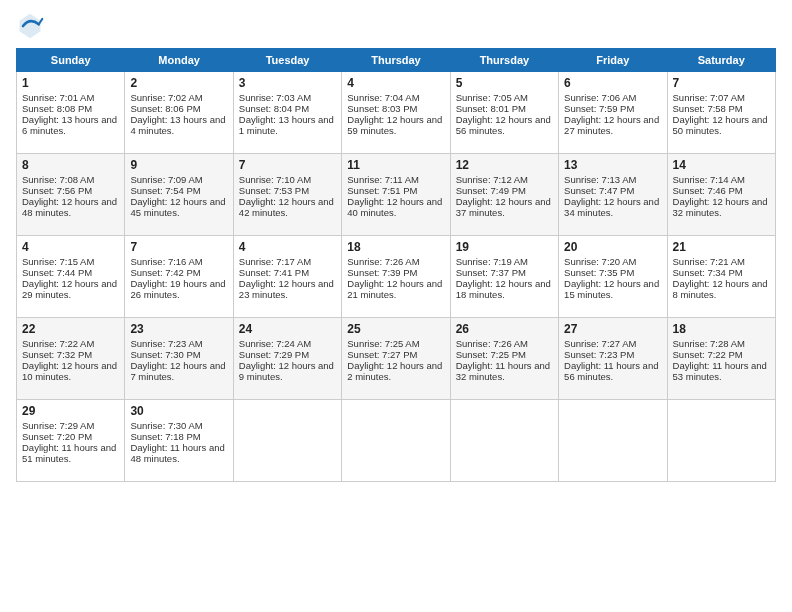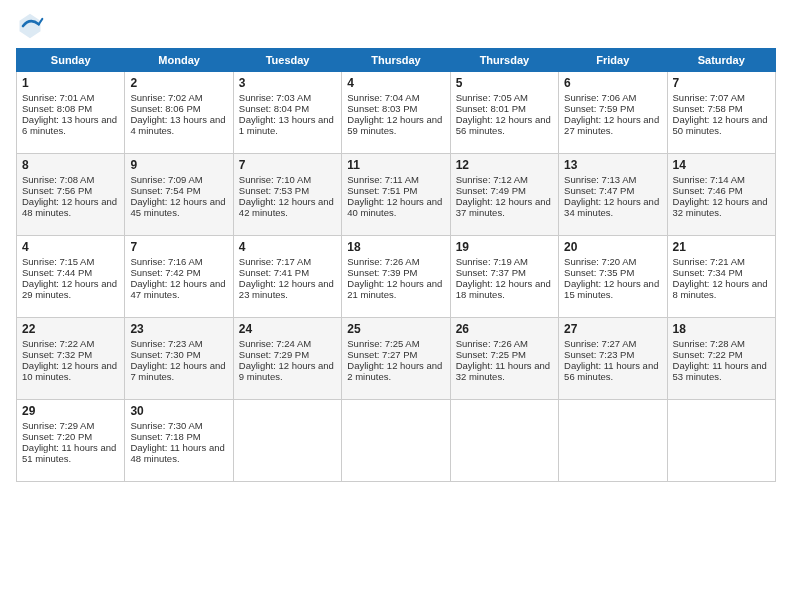--- a/index.html
+++ b/index.html
@@ -144,21 +144,21 @@
           <td><span class="day-num">8</span><span>Sunrise: 7:08 AM</span><br><span>Sunset: 7:56 PM</span><br><span>Daylight: 12 hours and 48 minutes.</span></td>
           <td><span class="day-num">9</span><span>Sunrise: 7:09 AM</span><br><span>Sunset: 7:54 PM</span><br><span>Daylight: 12 hours and 45 minutes.</span></td>
           <td><span class="day-num">7</span><span>Sunrise: 7:10 AM</span><br><span>Sunset: 7:53 PM</span><br><span>Daylight: 12 hours and 42 minutes.</span></td>
           <td><span class="day-num">11</span><span>Sunrise: 7:11 AM</span><br><span>Sunset: 7:51 PM</span><br><span>Daylight: 12 hours and 40 minutes.</span></td>
           <td><span class="day-num">12</span><span>Sunrise: 7:12 AM</span><br><span>Sunset: 7:49 PM</span><br><span>Daylight: 12 hours and 37 minutes.</span></td>
           <td><span class="day-num">13</span><span>Sunrise: 7:13 AM</span><br><span>Sunset: 7:47 PM</span><br><span>Daylight: 12 hours and 34 minutes.</span></td>
           <td><span class="day-num">14</span><span>Sunrise: 7:14 AM</span><br><span>Sunset: 7:46 PM</span><br><span>Daylight: 12 hours and 32 minutes.</span></td>
         </tr>
         <tr>
           <td><span class="day-num">4</span><span>Sunrise: 7:15 AM</span><br><span>Sunset: 7:44 PM</span><br><span>Daylight: 12 hours and 29 minutes.</span></td>
-          <td><span class="day-num">7</span><span>Sunrise: 7:16 AM</span><br><span>Sunset: 7:42 PM</span><br><span>Daylight: 12 hours and 47 minutes.</span></td>
+          <td><span class="day-num">7</span><span>Sunrise: 7:16 AM</span><br><span>Sunset: 7:42 PM</span><br><span>Daylight: 19 hours and 26 minutes.</span></td>
           <td><span class="day-num">4</span><span>Sunrise: 7:17 AM</span><br><span>Sunset: 7:41 PM</span><br><span>Daylight: 12 hours and 23 minutes.</span></td>
           <td><span class="day-num">18</span><span>Sunrise: 7:26 AM</span><br><span>Sunset: 7:39 PM</span><br><span>Daylight: 12 hours and 21 minutes.</span></td>
           <td><span class="day-num">19</span><span>Sunrise: 7:19 AM</span><br><span>Sunset: 7:37 PM</span><br><span>Daylight: 12 hours and 18 minutes.</span></td>
           <td><span class="day-num">20</span><span>Sunrise: 7:20 AM</span><br><span>Sunset: 7:35 PM</span><br><span>Daylight: 12 hours and 15 minutes.</span></td>
           <td><span class="day-num">21</span><span>Sunrise: 7:21 AM</span><br><span>Sunset: 7:34 PM</span><br><span>Daylight: 12 hours and 8 minutes.</span></td>
         </tr>
         <tr>
           <td><span class="day-num">22</span><span>Sunrise: 7:22 AM</span><br><span>Sunset: 7:32 PM</span><br><span>Daylight: 12 hours and 10 minutes.</span></td>
           <td><span class="day-num">23</span><span>Sunrise: 7:23 AM</span><br><span>Sunset: 7:30 PM</span><br><span>Daylight: 12 hours and 7 minutes.</span></td>
           <td><span class="day-num">24</span><span>Sunrise: 7:24 AM</span><br><span>Sunset: 7:29 PM</span><br><span>Daylight: 12 hours and 9 minutes.</span></td>

